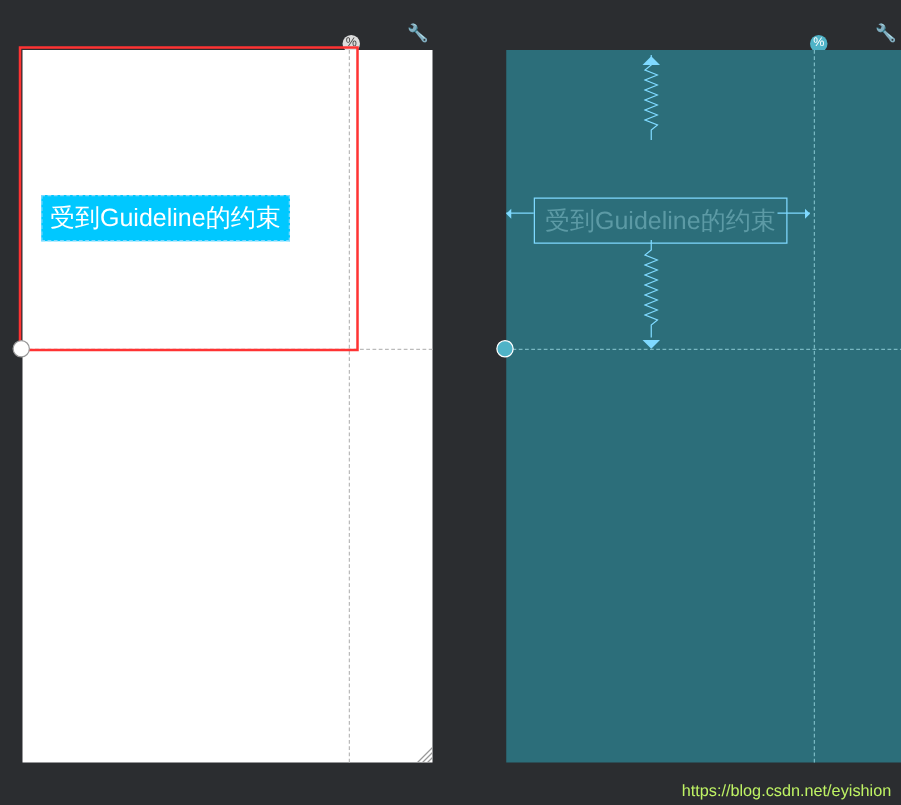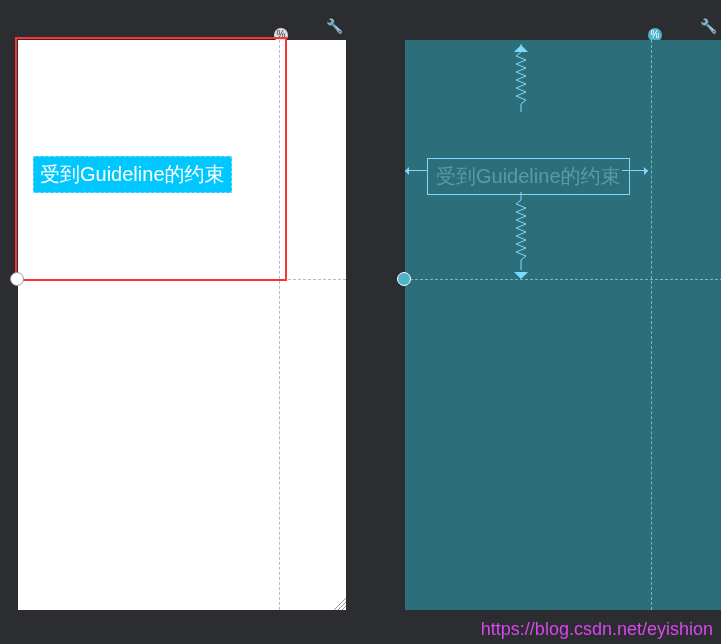--- a/index.html
+++ b/index.html
@@ -136,22 +136,22 @@
       right: 0; bottom: 0;
       width: 16px; height: 16px;
       color: #999;
     }
     .panel-right .grip { color: #78b8c2; }
     
     .watermark {
       position: absolute;
       right: 8px;
       bottom: 4px;
-      color: #d946ef;
-      font-size: 18px;
+      color: #bef264;
+      font-size: 13px;
       font-family: Arial, sans-serif;
     }
   </style>
 </head>
 <body>
 
 <span class="wrench wrench-left">🔧</span>
 <span class="wrench wrench-right">🔧</span>
 <div class="pct pct-left">%</div>
 <div class="pct pct-right">%</div>

